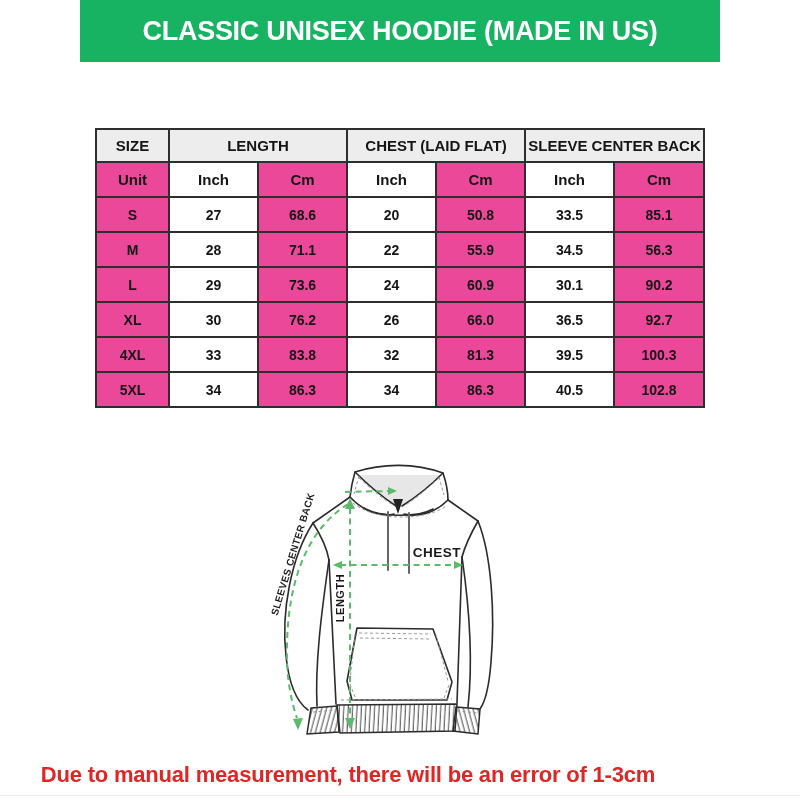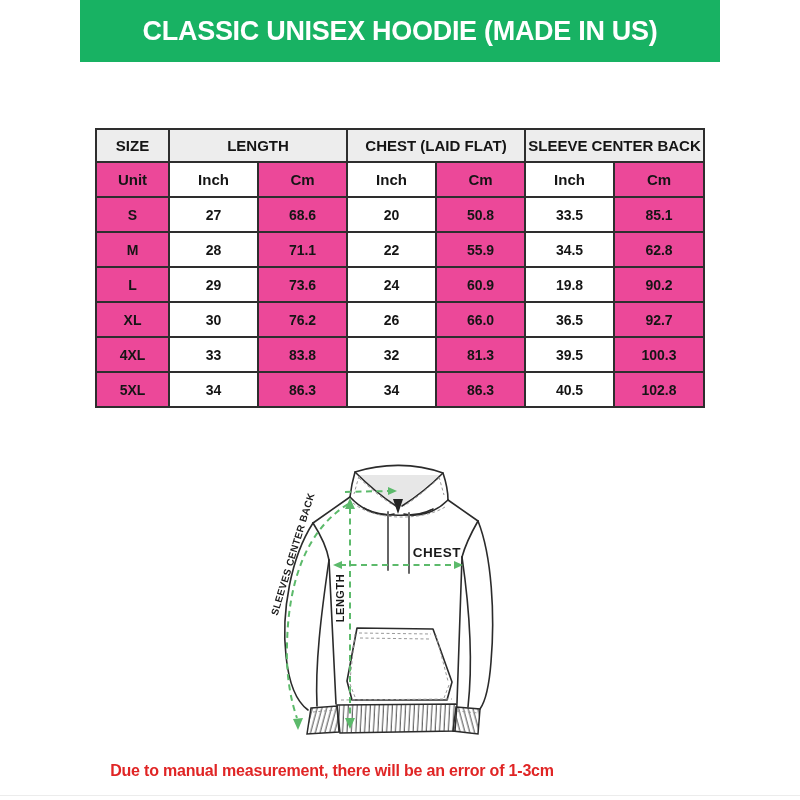--- a/index.html
+++ b/index.html
@@ -22,22 +22,22 @@
   tr.unit-row td{height:33px;font-size:15px;}
   tbody.data td{height:33px;font-size:14px;}
   .g{background:#ec4899;}
   .w{background:#ffffff;}
 
   
   .diagram{position:absolute;left:250px;top:440px;width:310px;height:310px;}
   .diagram text{font-family:"Liberation Sans",sans-serif;font-weight:bold;fill:#1a1a1a;}
 
   
-  .footer-note{position:absolute;left:0;top:762px;width:664px;text-align:center;
-               font-size:16px;font-weight:bold;letter-spacing:-0.2px;}
+  .footer-note{position:absolute;left:16px;top:762px;width:664px;text-align:center;
+               font-size:22px;font-weight:bold;letter-spacing:-0.2px;}
   .bottom-line{position:absolute;left:0;top:795px;width:800px;height:1px;background:#ececec;}
 </style>
 </head>
 <body>
 
 <div class="page">
 
   <div class="banner" style="background: rgb(24, 178, 99);">
     <span class="title">CLASSIC UNISEX HOODIE (MADE IN US)</span>
   </div>
@@ -79,29 +79,29 @@
         <td class="w">33.5</td>
         <td class="g">85.1</td>
       </tr>
       <tr>
         <td class="g">M</td>
         <td class="w">28</td>
         <td class="g">71.1</td>
         <td class="w">22</td>
         <td class="g">55.9</td>
         <td class="w">34.5</td>
-        <td class="g">62.8</td>
+        <td class="g">56.3</td>
       </tr>
       <tr>
         <td class="g">L</td>
         <td class="w">29</td>
         <td class="g">73.6</td>
         <td class="w">24</td>
         <td class="g">60.9</td>
-        <td class="w">19.8</td>
+        <td class="w">30.1</td>
         <td class="g">90.2</td>
       </tr>
       <tr>
         <td class="g">XL</td>
         <td class="w">30</td>
         <td class="g">76.2</td>
         <td class="w">26</td>
         <td class="g">66.0</td>
         <td class="w">36.5</td>
         <td class="g">92.7</td>

